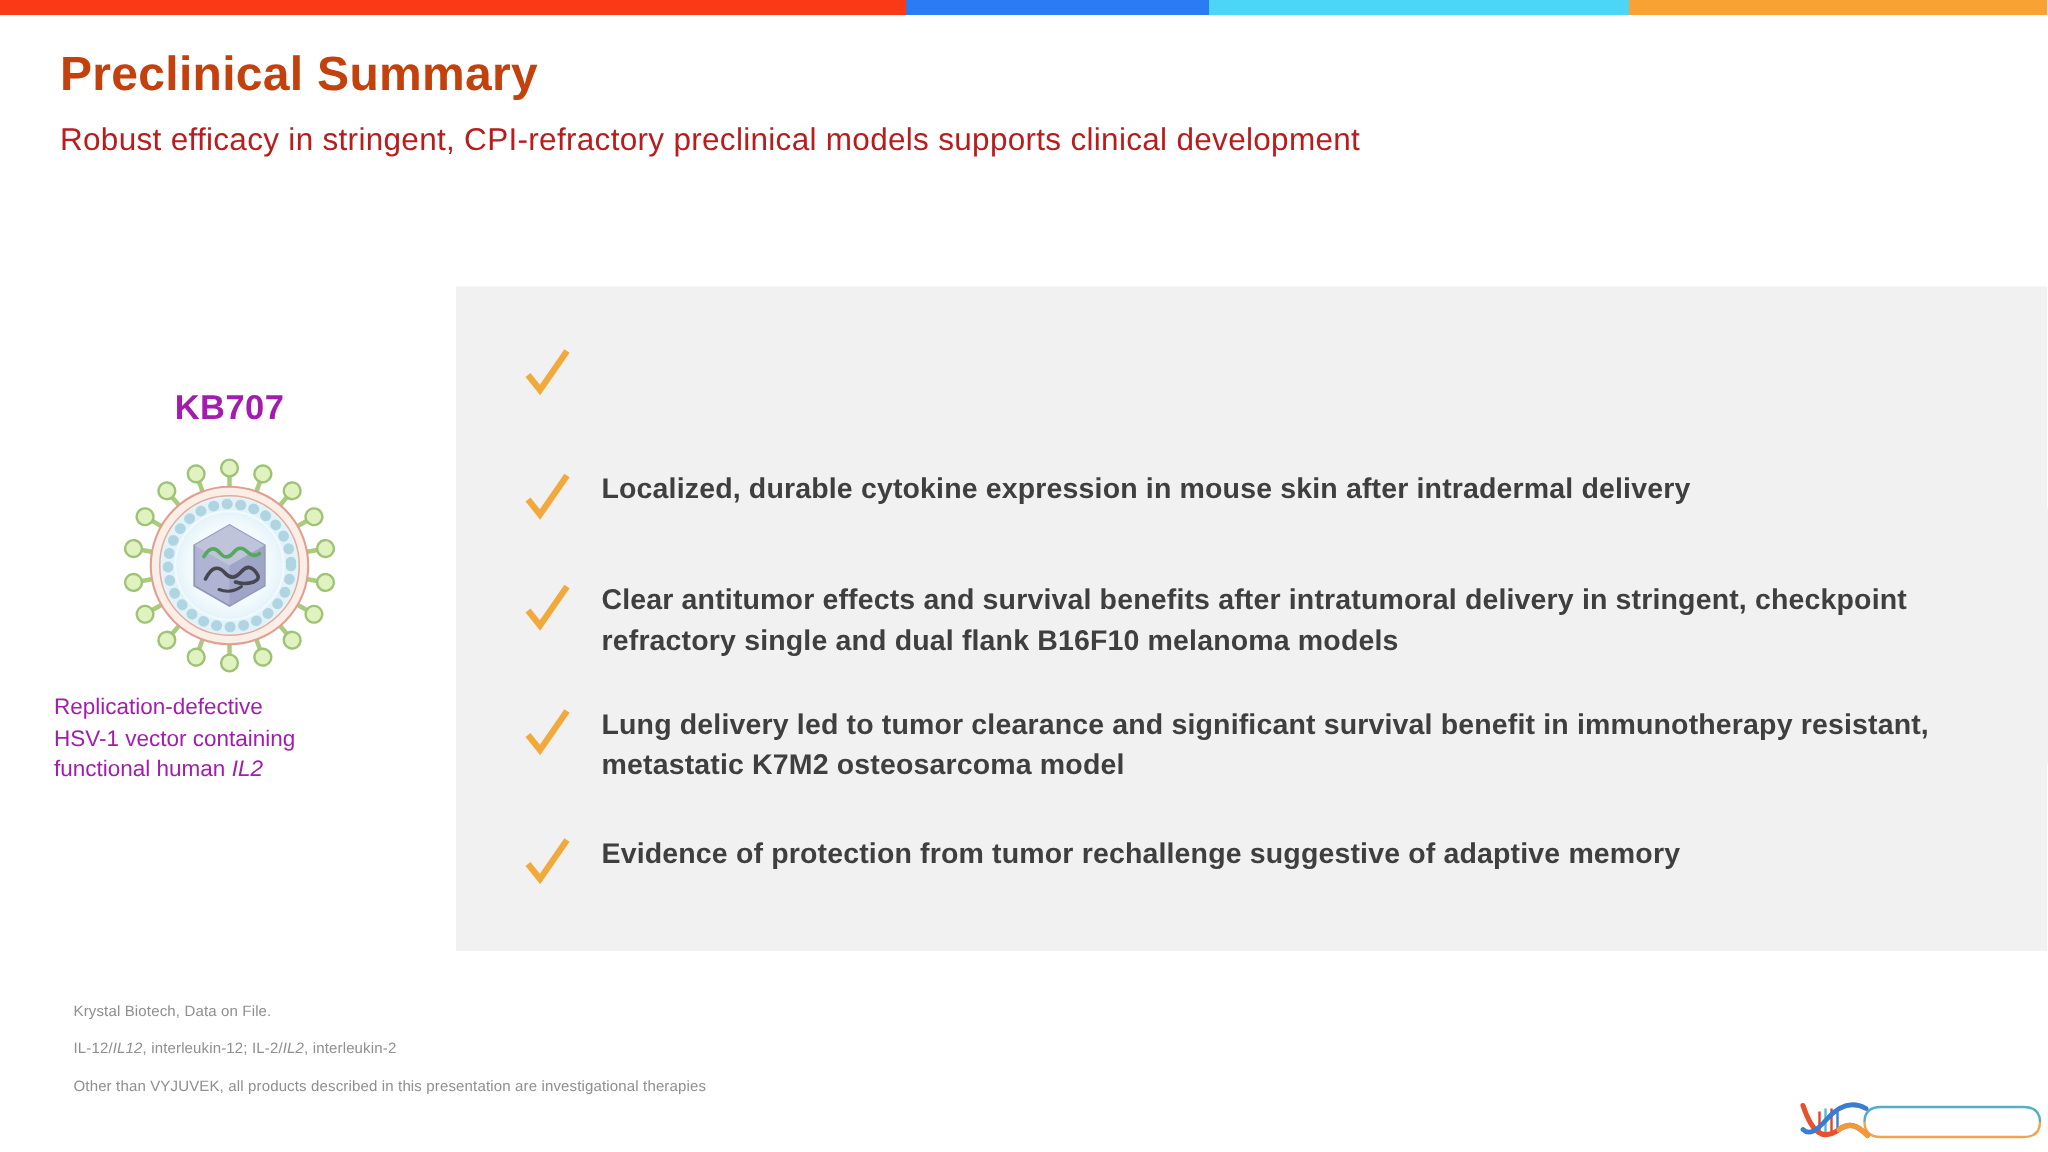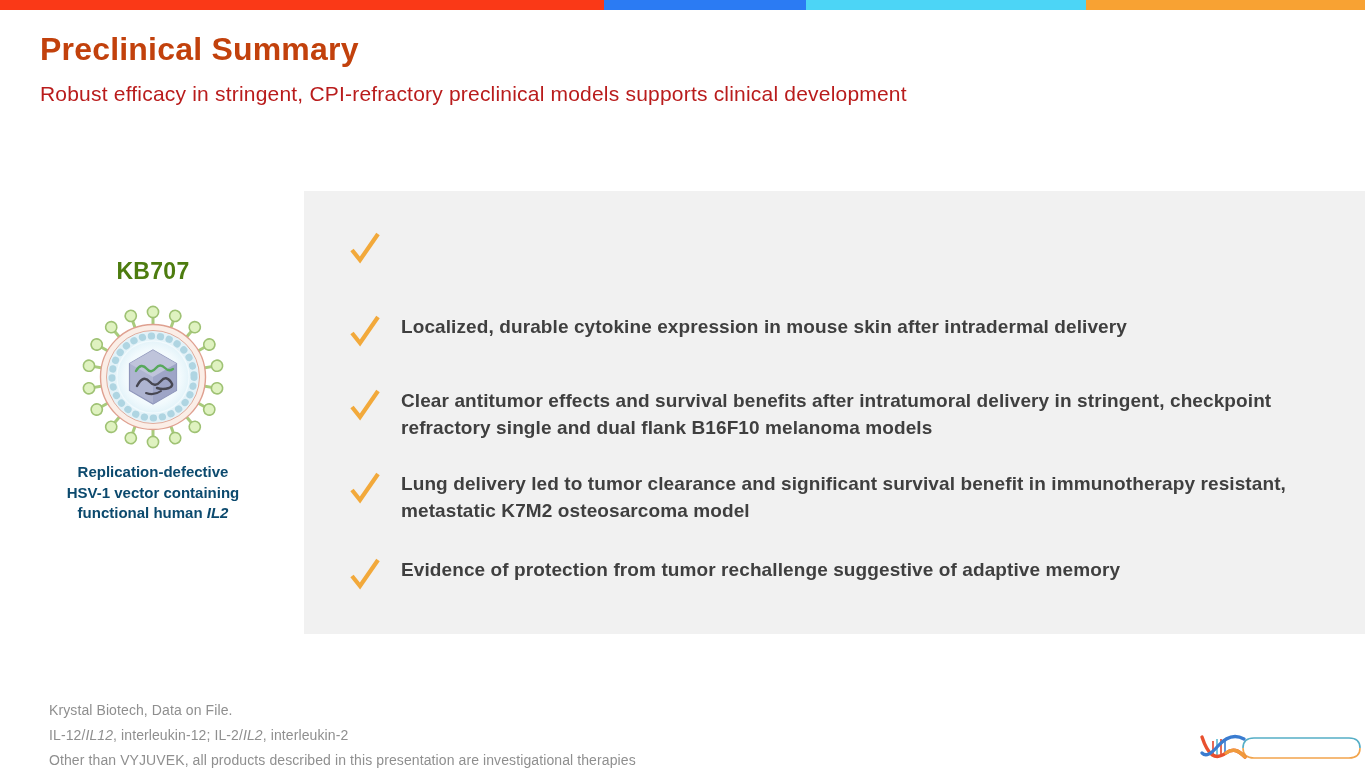--- a/index.html
+++ b/index.html
@@ -27,26 +27,26 @@
 
   
   .content-panel{
     position:absolute;left:304px;top:191px;width:1061px;height:443px;
     background:#F1F1F1;
   }
 
   
   .product-name{
     position:absolute;left:40px;top:258px;width:226px;text-align:center;
-    font-size:23px;font-weight:bold;color:#4d7c0f;letter-spacing:.3px;
+    font-size:23px;font-weight:bold;color:#a21caf;letter-spacing:.3px;
   }
   .virus-wrap{position:absolute;left:76px;top:300px;width:154px;height:154px;}
   .product-caption{
-    position:absolute;left:36px;top:462px;width:234px;text-align:center;
-    font-size:15px;font-weight:bold;color:#0c4a6e;line-height:20.5px;
+    position:absolute;left:36px;top:462px;width:234px;
+    font-size:15px;font-weight:normal;color:#a21caf;line-height:20.5px;
   }
   .product-caption i{font-style:italic;}
 
   
   .bullet-row{
     position:absolute;left:348px;display:flex;align-items:flex-start;gap:19px;width:985px;
   }
   .bullet-row .check{flex:0 0 34px;margin-top:1px;}
   .bullet-text{
     font-size:19px;font-weight:bold;color:#3F3F3F;line-height:27px;
@@ -55,21 +55,21 @@
   .bullet-text i{font-style:italic;}
   .b1{top:230px;}
   .b2{top:313px;}
   .b3{top:387px;}
   .b4{top:470px;}
   .b5{top:556px;}
 
   
   .footnote{
     position:absolute;left:49px;
-    font-size:14px;color:#8F8F8F;letter-spacing:.1px;margin-top:33px;
+    font-size:10px;color:#8F8F8F;letter-spacing:.1px;
   }
   .footnote i{font-style:italic;}
   .fn1{top:669px;}
   .fn2{top:694px;}
   .fn3{top:719px;}
 
   
   .brand-logo{position:absolute;left:1197px;top:732px;width:168px;height:32px;}
   .brand-logo svg{position:absolute;left:0;top:0;}
 </style>

